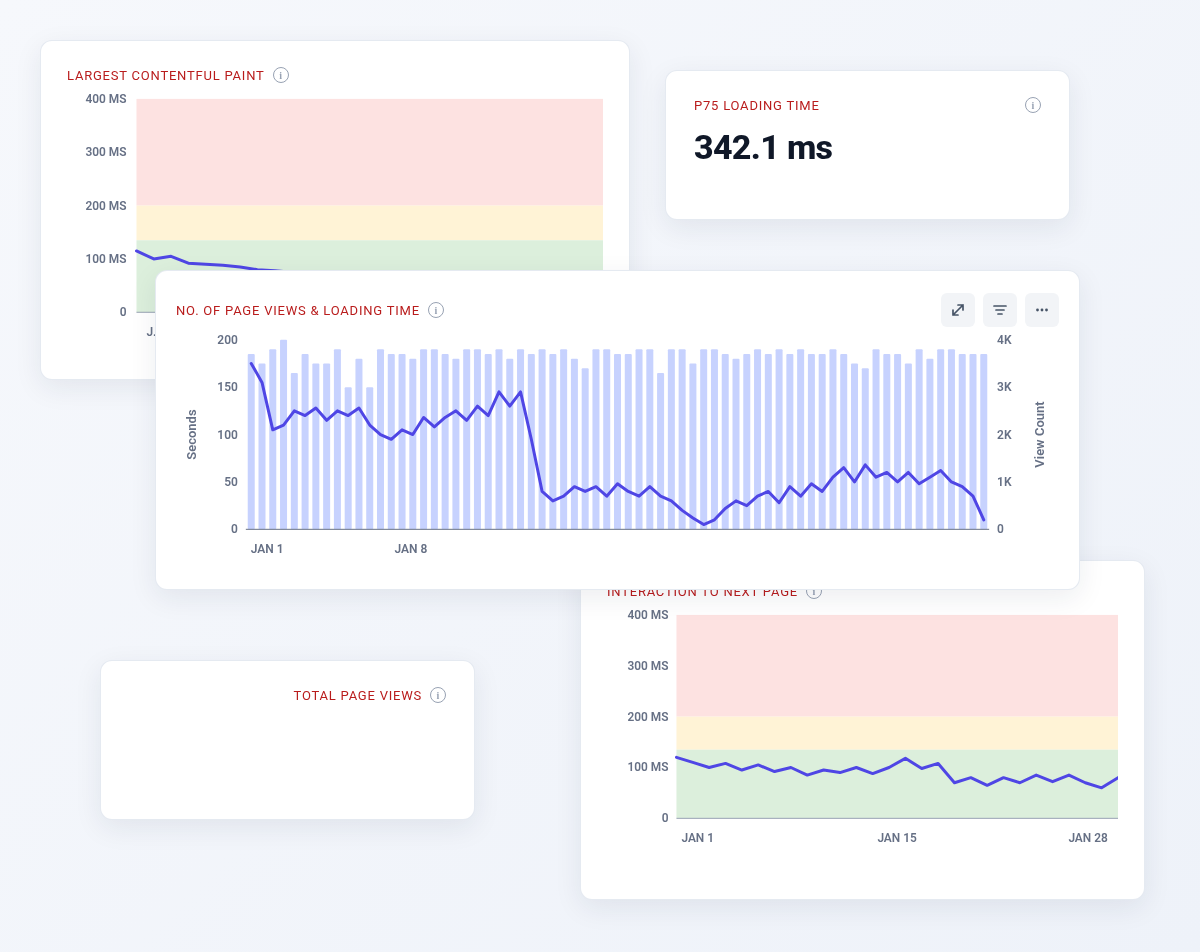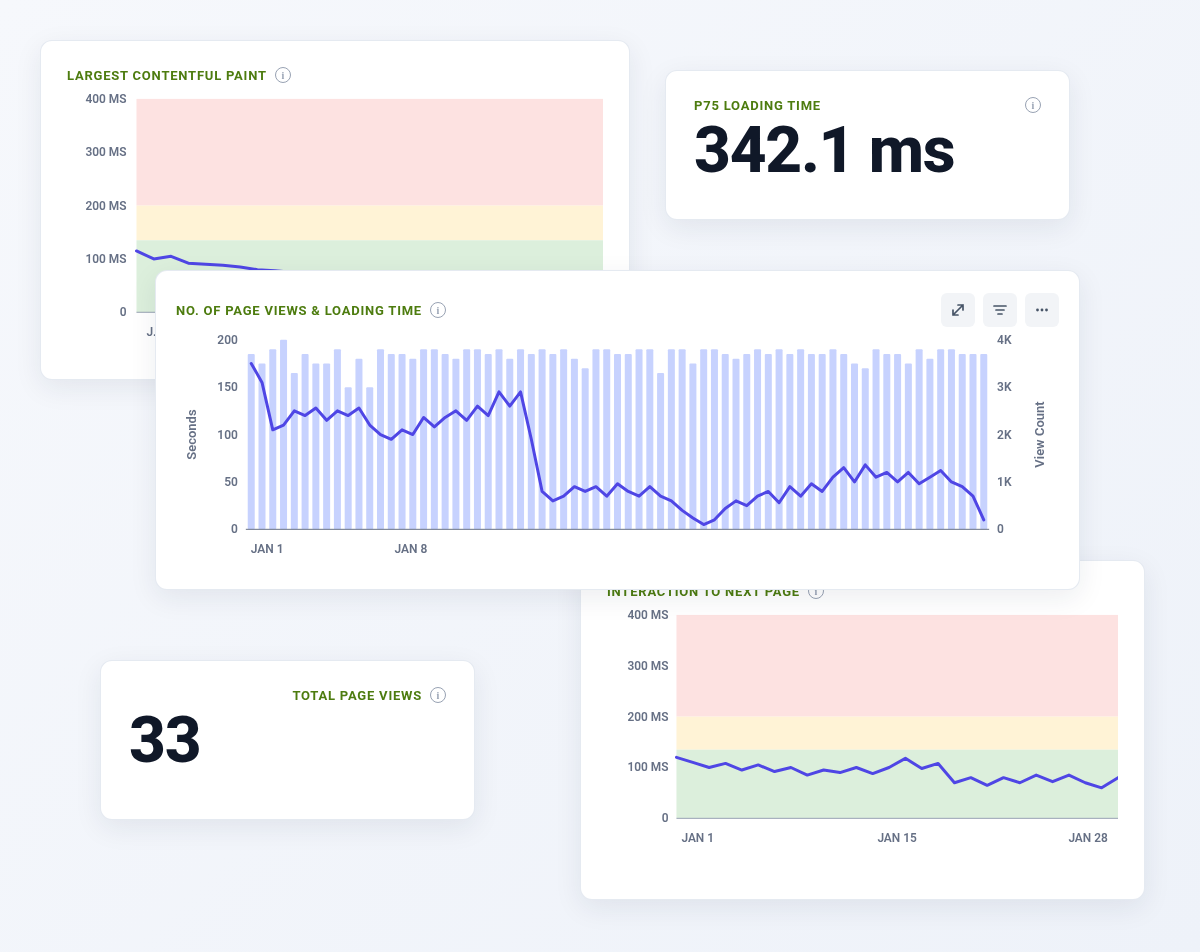--- a/index.html
+++ b/index.html
@@ -19,34 +19,35 @@
   box-shadow: 0 8px 28px rgba(30,41,59,0.08);
   border: 1px solid rgba(226,232,240,0.9);
 }
 .card-header {
   display: flex;
   align-items: center;
   gap: 8px;
 }
 .card-title {
   font-size: 13px;
-  font-weight: 700;
+  font-weight: 400;
   letter-spacing: 0.06em;
-  color: #4d7c0f;
+  color: #b91c1c;
 }
 .info-ic {
   width: 16px; height: 16px;
   display: inline-flex; align-items: center; justify-content: center;
   border: 1.5px solid #98A2B3; border-radius: 50%;
   font-size: 10px; font-weight: 700; color: #98A2B3; font-family: Georgia, serif;
 }
 .big-value {
-  font-size: 64px;
+  font-size: 34px;
   font-weight: 800;
   color: #101828;
+  margin-top: 14px;
   letter-spacing: -0.02em;
 }
 
 #lcp-card { left: 40px; top: 40px; width: 590px; height: 340px; padding: 26px 26px 18px 26px; }
 #lcp-svg { width: 100%; height: 270px; }
 
 #p75-card { left: 665px; top: 70px; width: 405px; height: 150px; padding: 26px 28px; display:flex; flex-direction:column; }
 #p75-card .card-header { justify-content: space-between; text-align: right; }
 
 #combo-card { left: 155px; top: 270px; width: 925px; height: 320px; padding: 22px 20px; z-index: 5; }
@@ -212,21 +213,20 @@
       <text x="75" y="224" class="axis-text">JAN 1</text>
       <text x="219" y="224" class="axis-text">JAN 8</text>
     </svg>
 </div>
 
 <div class="card" id="tpv-card">
   <div class="card-header">
     <span class="card-title">TOTAL PAGE VIEWS</span>
     <span class="info-ic">i</span>
   </div>
-  <div class="big-value">33</div>
 </div>
 
 <div class="card" id="inp-card">
   <div class="card-header">
     <span class="card-title">INTERACTION TO NEXT PAGE</span>
     <span class="info-ic">i</span>
   </div>
   <svg id="inp-svg" 00="" viewBox="0 0 515 260">
       <rect x="70" y="10" width="445" height="102.5" fill="#FDE2E1"></rect>
       <rect x="70" y="112.5" width="445" height="33.3125" fill="#FFF3D6"></rect>

